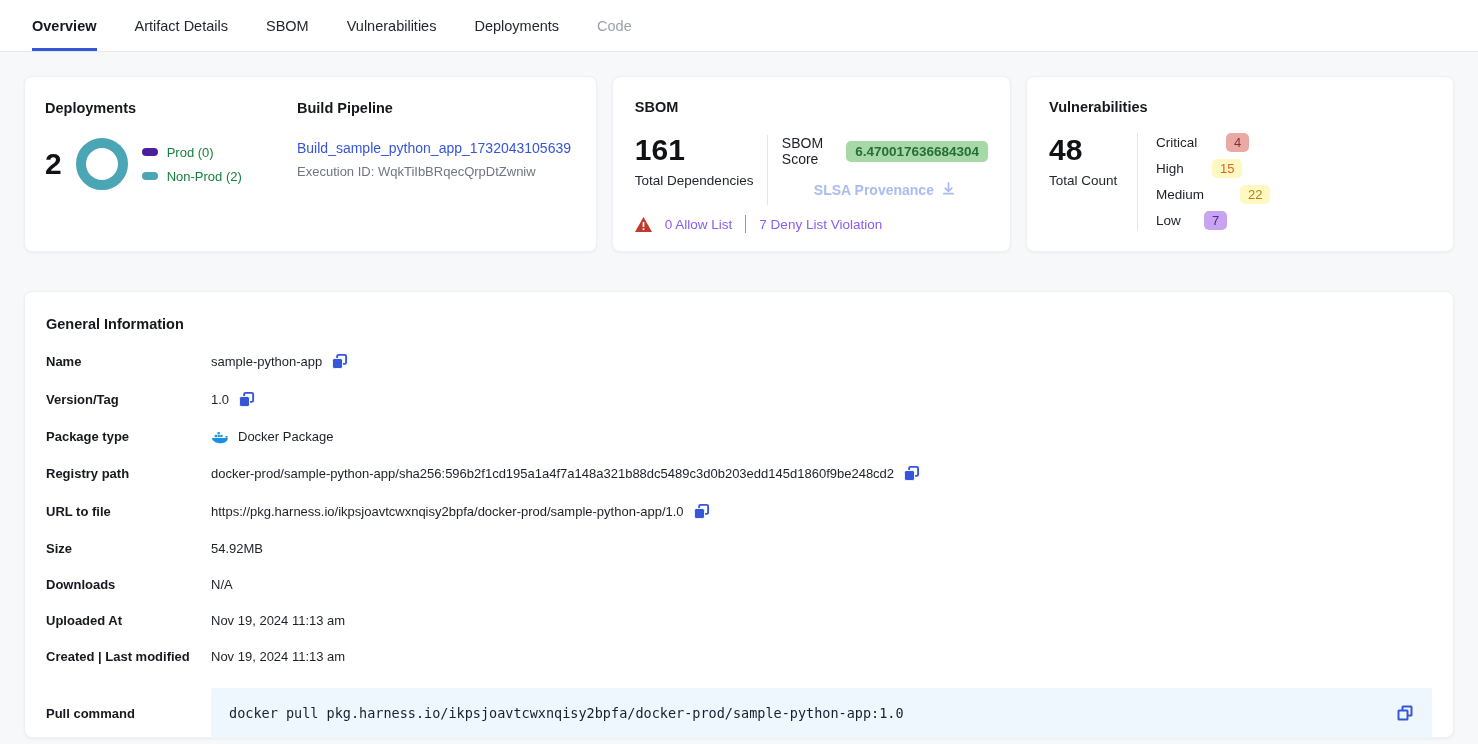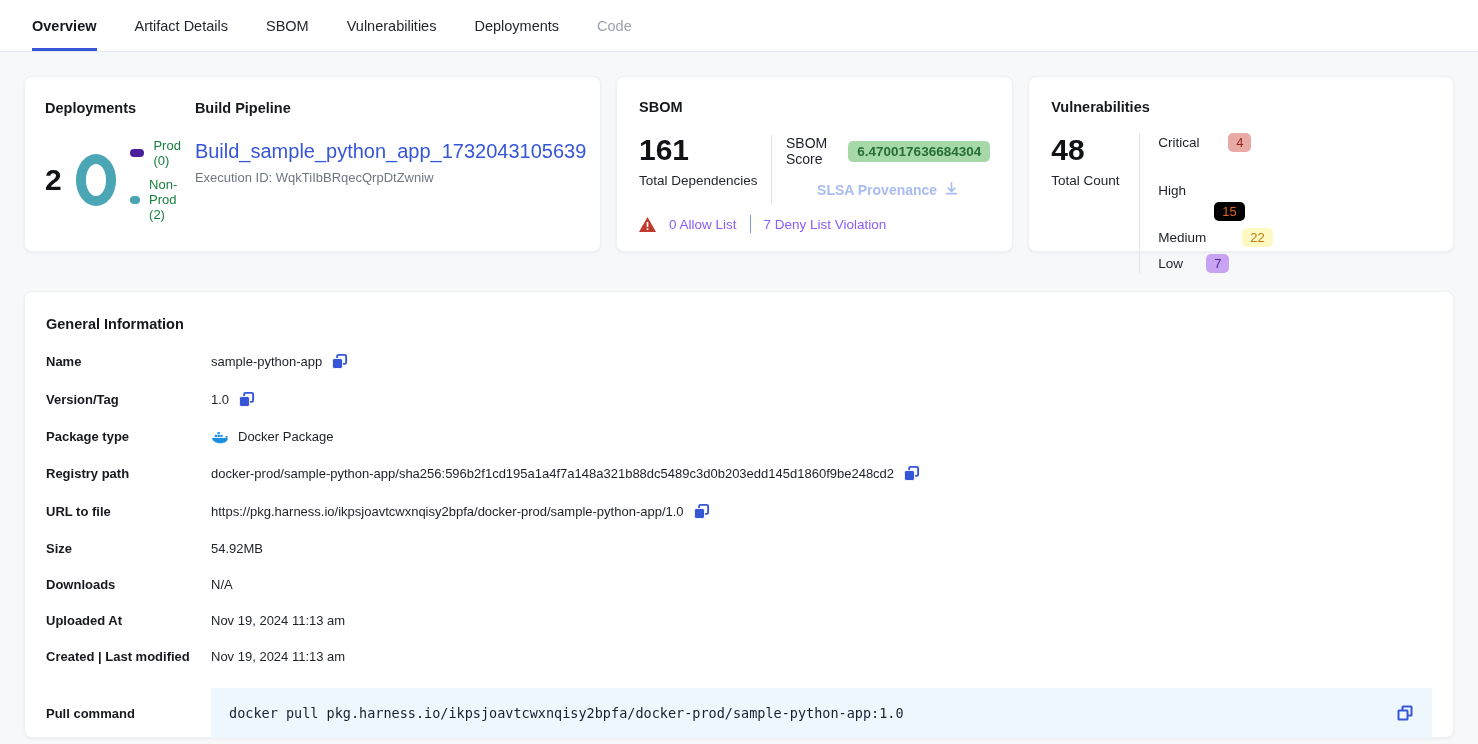--- a/index.html
+++ b/index.html
@@ -26,21 +26,21 @@
   .deploy-col { width:252px; }
   .deploy-content { display:flex; align-items:center; margin-top:22px; gap:14px; }
   .deploy-total { font-size:30px; font-weight:700; color:#101216; }
   .donut { width:52px; height:52px; border-radius:50%; border:10px solid #4aa5b5; }
   .legend { display:flex; flex-direction:column; gap:9px; }
   .legend-item { display:flex; align-items:center; gap:9px; font-size:13px; color:#15803d; }
   .swatch { width:16px; height:8px; border-radius:4px; display:inline-block; }
   .swatch-prod { background:#4b1e9c; }
   .swatch-nonprod { background:#4aa5b5; }
   .pipeline-col { flex:1; }
-  .pipeline-link { display:inline-block; margin-top:24px; font-size:20px; color:#3656d8;
+  .pipeline-link { display:inline-block; margin-top:24px; font-size:14px; color:#3656d8;
                    text-decoration:none; cursor:pointer; }
   .exec-id { margin-top:7px; font-size:13px; color:#6f7683; }
 
   
   .card-sbom { width:402px; padding:22px 22px 18px 22px; display:flex; flex-direction:column; }
   .sbom-mid { display:flex; margin-top:18px; flex:1; }
   .sbom-left { width:132px; }
   .big-num { font-size:30px; font-weight:700; color:#101216; }
   .sub-label { font-size:13.5px; color:#22262f; margin-top:6px; }
   .vdiv { width:1px; background:#e2e5ec; margin:2px 14px 10px 0; }
@@ -59,21 +59,21 @@
   
   .card-vuln { width:431px; padding:22px; }
   .vuln-content { display:flex; margin-top:18px; }
   .vuln-left { width:88px; }
   .vuln-div { width:1px; background:#e2e5ec; margin-right:18px; }
   .sev-list { display:flex; flex-direction:column; gap:7px; }
   .sev-row { display:flex; align-items:center; font-size:13.5px; color:#1d2029; }
   .sev-label { min-width:62px; margin-right:8px; }
   .sev-pill { border-radius:5px; padding:2px 8px; font-size:13px; min-width:14px; text-align:center; }
   .sev-critical { background:#e9aaa6; color:#8f2a24; }
-  .sev-high     { background:#000000; color:#df6320;margin-top:43px; }
+  .sev-high     { background:#fef9c3; color:#df6320; }
   .sev-medium   { background:#fef9c3; color:#b97d11; }
   .sev-low      { background:#c7a3f1; color:#4f2a8f; }
   .sev-row.r-high .sev-label { min-width:48px; }
   .sev-row.r-medium .sev-label { min-width:76px; }
   .sev-row.r-low .sev-label { min-width:40px; }
 
   
   .card-general { margin-top:39px; height:447px; padding:24px 21px; }
   .gi-title { font-size:14.5px; font-weight:700; color:#16181e; }
   .gi-row { display:flex; align-items:center; margin-top:21px; min-height:15px; }

